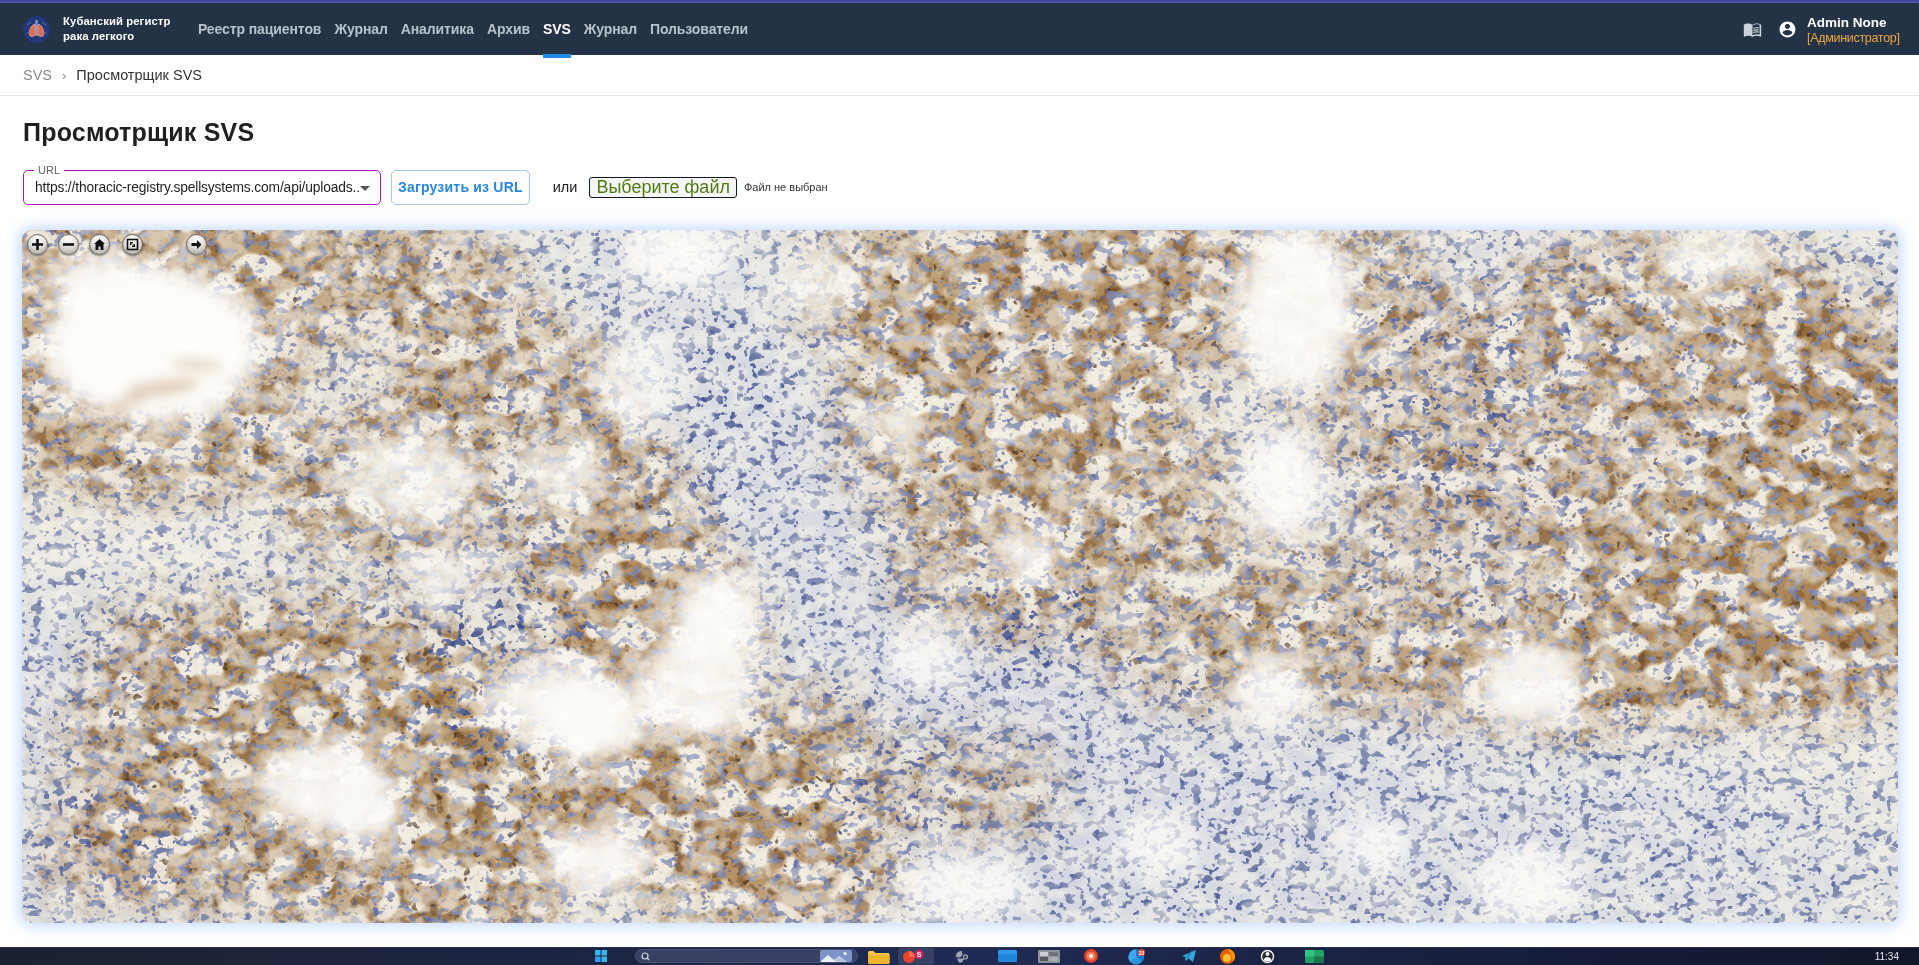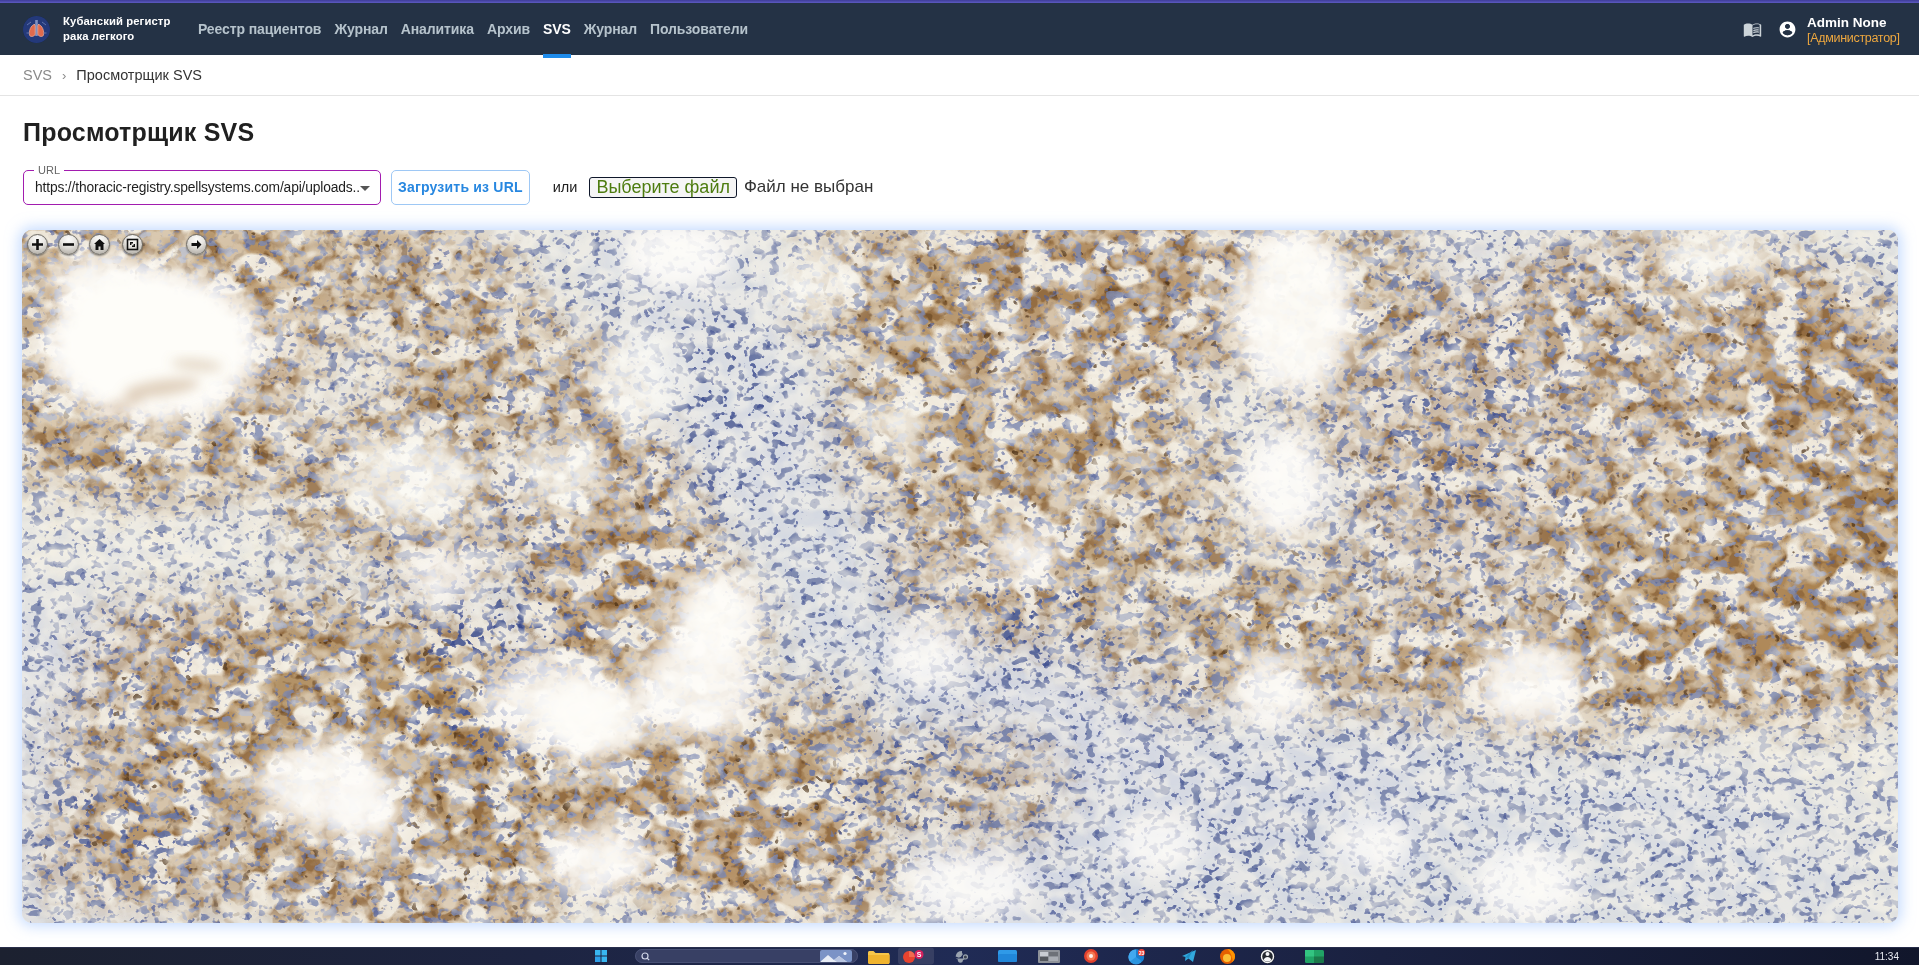--- a/index.html
+++ b/index.html
@@ -24,21 +24,21 @@
   .crumbbar .c2 { color:#333; }
   h1 { font-size:25px; color:#202020; margin:22px 0 0 23px; letter-spacing:0.2px; }
   .formrow { display:flex; align-items:center; margin:22px 0 0 23px; height:36px; }
   .urlfield { position:relative; width:358px; height:35px; border:1px solid #a21caf; border-radius:5px; }
   .urlfield .lab { position:absolute; top:-7px; left:10px; background:#fff; padding:0 4px; font-size:11px; color:#666; }
   .urlfield .val { position:absolute; left:11px; top:9px; font-size:13.8px; letter-spacing:-0.15px; color:#1f1f1f; width:326px; white-space:nowrap; overflow:hidden; }
   .urlfield .caret { position:absolute; right:10px; top:15px; width:0; height:0; border-left:5px solid transparent; border-right:5px solid transparent; border-top:5px solid #555; }
   .loadbtn { margin-left:10px; height:35px; padding:0 6px; border:1px solid #9ec8f5; border-radius:5px; background:#fff; color:#2787e0; font-size:14px; font-weight:bold; letter-spacing:0.2px; line-height:33px; }
   .ili { margin-left:23px; font-size:14.5px; color:#222; }
   .filebtn { margin-left:12px; height:21px; padding:0 6px; background:#f5f5f5; border:1px solid #0f172a; border-radius:3px; font-size:18px; color:#4d7c0f; line-height:19px; }
-  .filenone { margin-left:7px; font-size:17px; color:#333; }
+  .filenone { margin-left:7px; font-size:11px; color:#333; }
   .viewer { position:absolute; left:22px; top:230px; width:1876px; height:693px; border-radius:10px;
      box-shadow:0 0 14px 3px rgba(150,190,255,0.55); background:#f2eee3; overflow:hidden; }
   .viewer svg.tissue { position:absolute; left:0; top:0; }
   .ctrl { position:absolute; width:21px; height:21px; border-radius:50%;
      background:radial-gradient(circle at 50% 22%, #fcfcfb 0%, #e9e7e3 40%, #bdb9b2 78%, #a5a19a 100%);
      border:1px solid #6e6b65; box-shadow:0 1px 2px rgba(0,0,0,0.45); color:#111;
      display:flex; align-items:center; justify-content:center; }
   .taskbar { position:absolute; left:0; top:947px; width:1919px; height:30px;
      background:linear-gradient(90deg,#1d2430 0%, #1e2744 30%, #202b52 50%, #1e2744 70%, #171e33 100%); }
   

